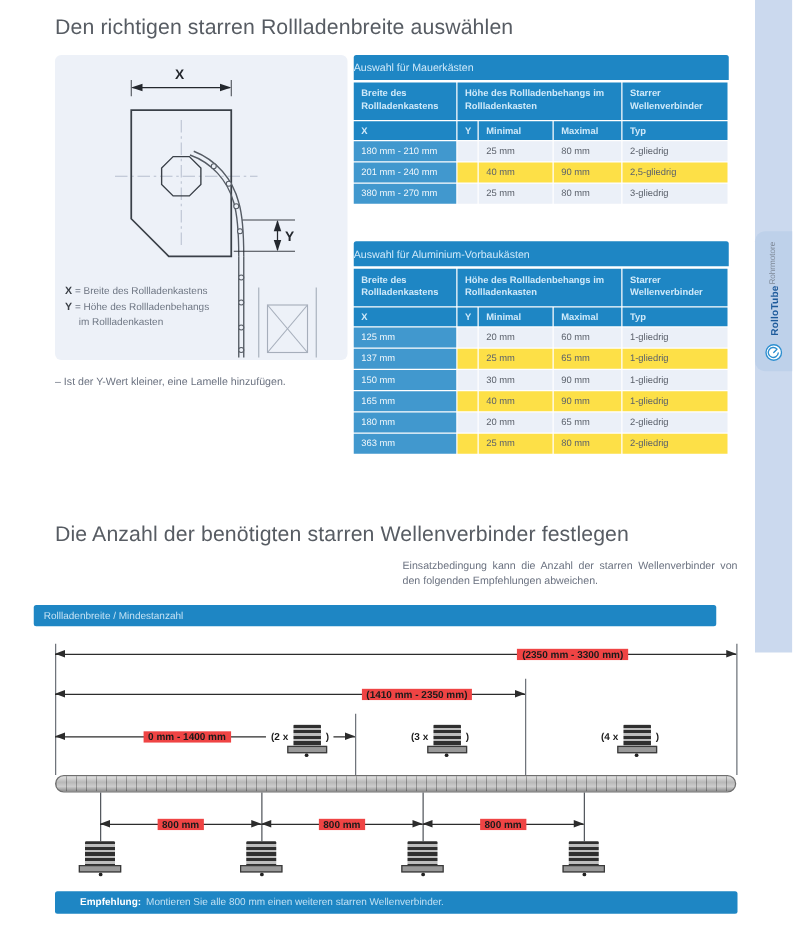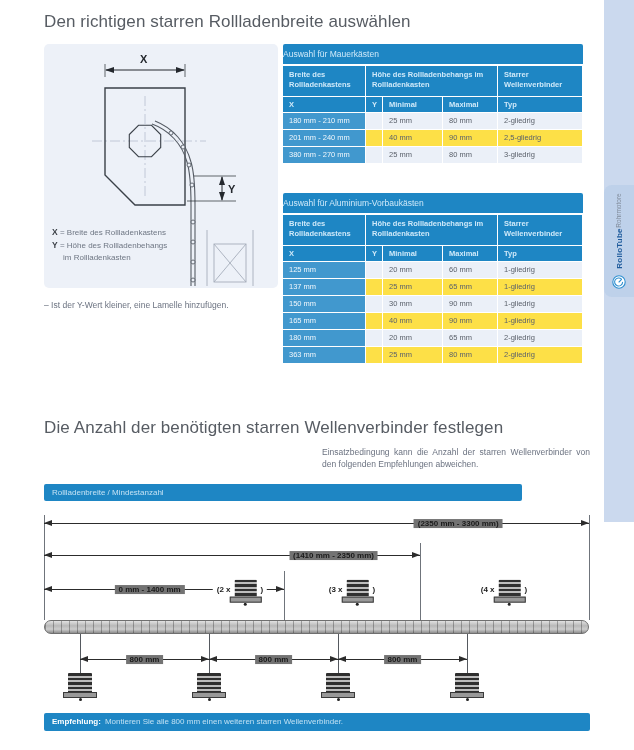--- a/index.html
+++ b/index.html
@@ -33,49 +33,49 @@
   .tbl-grid .rl{background:var(--rowlabel);color:#f0f7fc;font-size:7.5px;height:16px;line-height:16px;padding:0 6px;}
   .tbl-grid .td{background:#ebf0f8;color:#5b616b;font-size:7.5px;height:16px;line-height:16px;padding:0 6px;}
   .tbl-grid .td.alt{background:#fde047;}
 
   
   .note{position:absolute;left:44px;top:298px;width:242px;font-size:8.5px;line-height:1.55;color:var(--body);}
   .note .b{margin-top:1px;}
 
   
   .col{position:absolute;top:446px;font-size:8.5px;line-height:1.45;text-align:justify;color:var(--body);}
-  .bluebar{position:absolute;left:44px;width:478px;height:17px;line-height:17px;background:var(--accent);
+  .bluebar{position:absolute;left:27px;width:546px;height:17px;line-height:17px;background:var(--accent);
            color:#c4e2f4;font-size:8px;padding-left:8px;border-radius:2px;}
 
   
   .wd{position:absolute;left:44px;top:505px;width:546px;height:205px;}
   .vline{position:absolute;width:1px;background:#6f747b;}
   .dim{position:absolute;height:0;border-top:1px solid #2c2c2c;}
   .ah{position:absolute;width:0;height:0;border-top:3px solid transparent;border-bottom:3px solid transparent;top:-4px;}
   .ah.l{left:0;border-right:8px solid #2c2c2c;}
   .ah.r{right:0;border-left:8px solid #2c2c2c;}
-  .dimlabel{position:absolute;top:0;transform:translate(-50%,-55%);background:#737373;padding:0 4px;
+  .dimlabel{position:absolute;top:0;transform:translate(-50%,-55%);background:#ef4444;padding:0 4px;
             font-size:8px;font-weight:bold;color:#1a1a1a;white-space:nowrap;}
   .count{position:absolute;transform:translate(-50%,-52%);background:#fff;padding:0 4px;display:inline-flex;
          align-items:center;gap:4px;font-size:8px;font-weight:bold;color:#1a1a1a;white-space:nowrap;}
   .shaft{position:absolute;left:0;top:115px;width:545px;height:14px;border:1px solid #6f6f6f;border-radius:7px;
          background-image:repeating-linear-gradient(90deg,rgba(0,0,0,.28) 0 1px,rgba(0,0,0,0) 1px 8px),
                           linear-gradient(180deg,#e2e2e2 0,#b8b8b8 40%,#cdcdcd 68%,#8e8e8e 100%);}
   .dropline{position:absolute;width:1px;background:#55595f;top:129px;height:39px;}
   .connector{display:inline-block;width:24px;height:20px;position:relative;border-radius:1px;
              background:repeating-linear-gradient(180deg,#2f2f2f 0 2.5px,#bdbdbd 2.5px 4.5px);}
   .connector::after{content:"";position:absolute;left:-5px;right:-5px;bottom:-5px;height:4px;background:#999;border:1px solid #3a3a3a;}
   .connector::before{content:"";position:absolute;left:50%;bottom:-8px;width:3px;height:3px;margin-left:-1.5px;background:#222;border-radius:50%;}
   .connector.mini{width:22px;height:18px;}
   .connector.hang{position:absolute;top:168px;}
 
   
   .recbar{position:absolute;left:44px;top:713px;width:546px;height:18px;line-height:18px;background:var(--accent);
           font-size:8px;padding-left:8px;border-radius:2px;color:#bfe0f3;}
-  .recbar b{color:#ffffff;margin-right:4px;}
+  .recbar b{color:#ffffff;margin-right:4px;margin-left:12px;}
 
   
   .strip{position:absolute;right:0;top:0;width:30px;height:522px;background:var(--strip);}
   .sidetab{position:absolute;right:0;top:185px;width:30px;height:112px;background:#bed1ea;border-radius:8px 0 0 8px;
            display:flex;flex-direction:column;align-items:center;justify-content:center;gap:6px;}
   .vtext{writing-mode:vertical-rl;transform:rotate(180deg);display:flex;gap:1px;}
   .vtext .brand{font-size:8px;font-weight:bold;color:#1d5a9b;letter-spacing:.2px;}
   .vtext .sub{font-size:6.5px;color:#7f8a99;}
   .tabicon{width:14px;height:14px;}
 </style>

